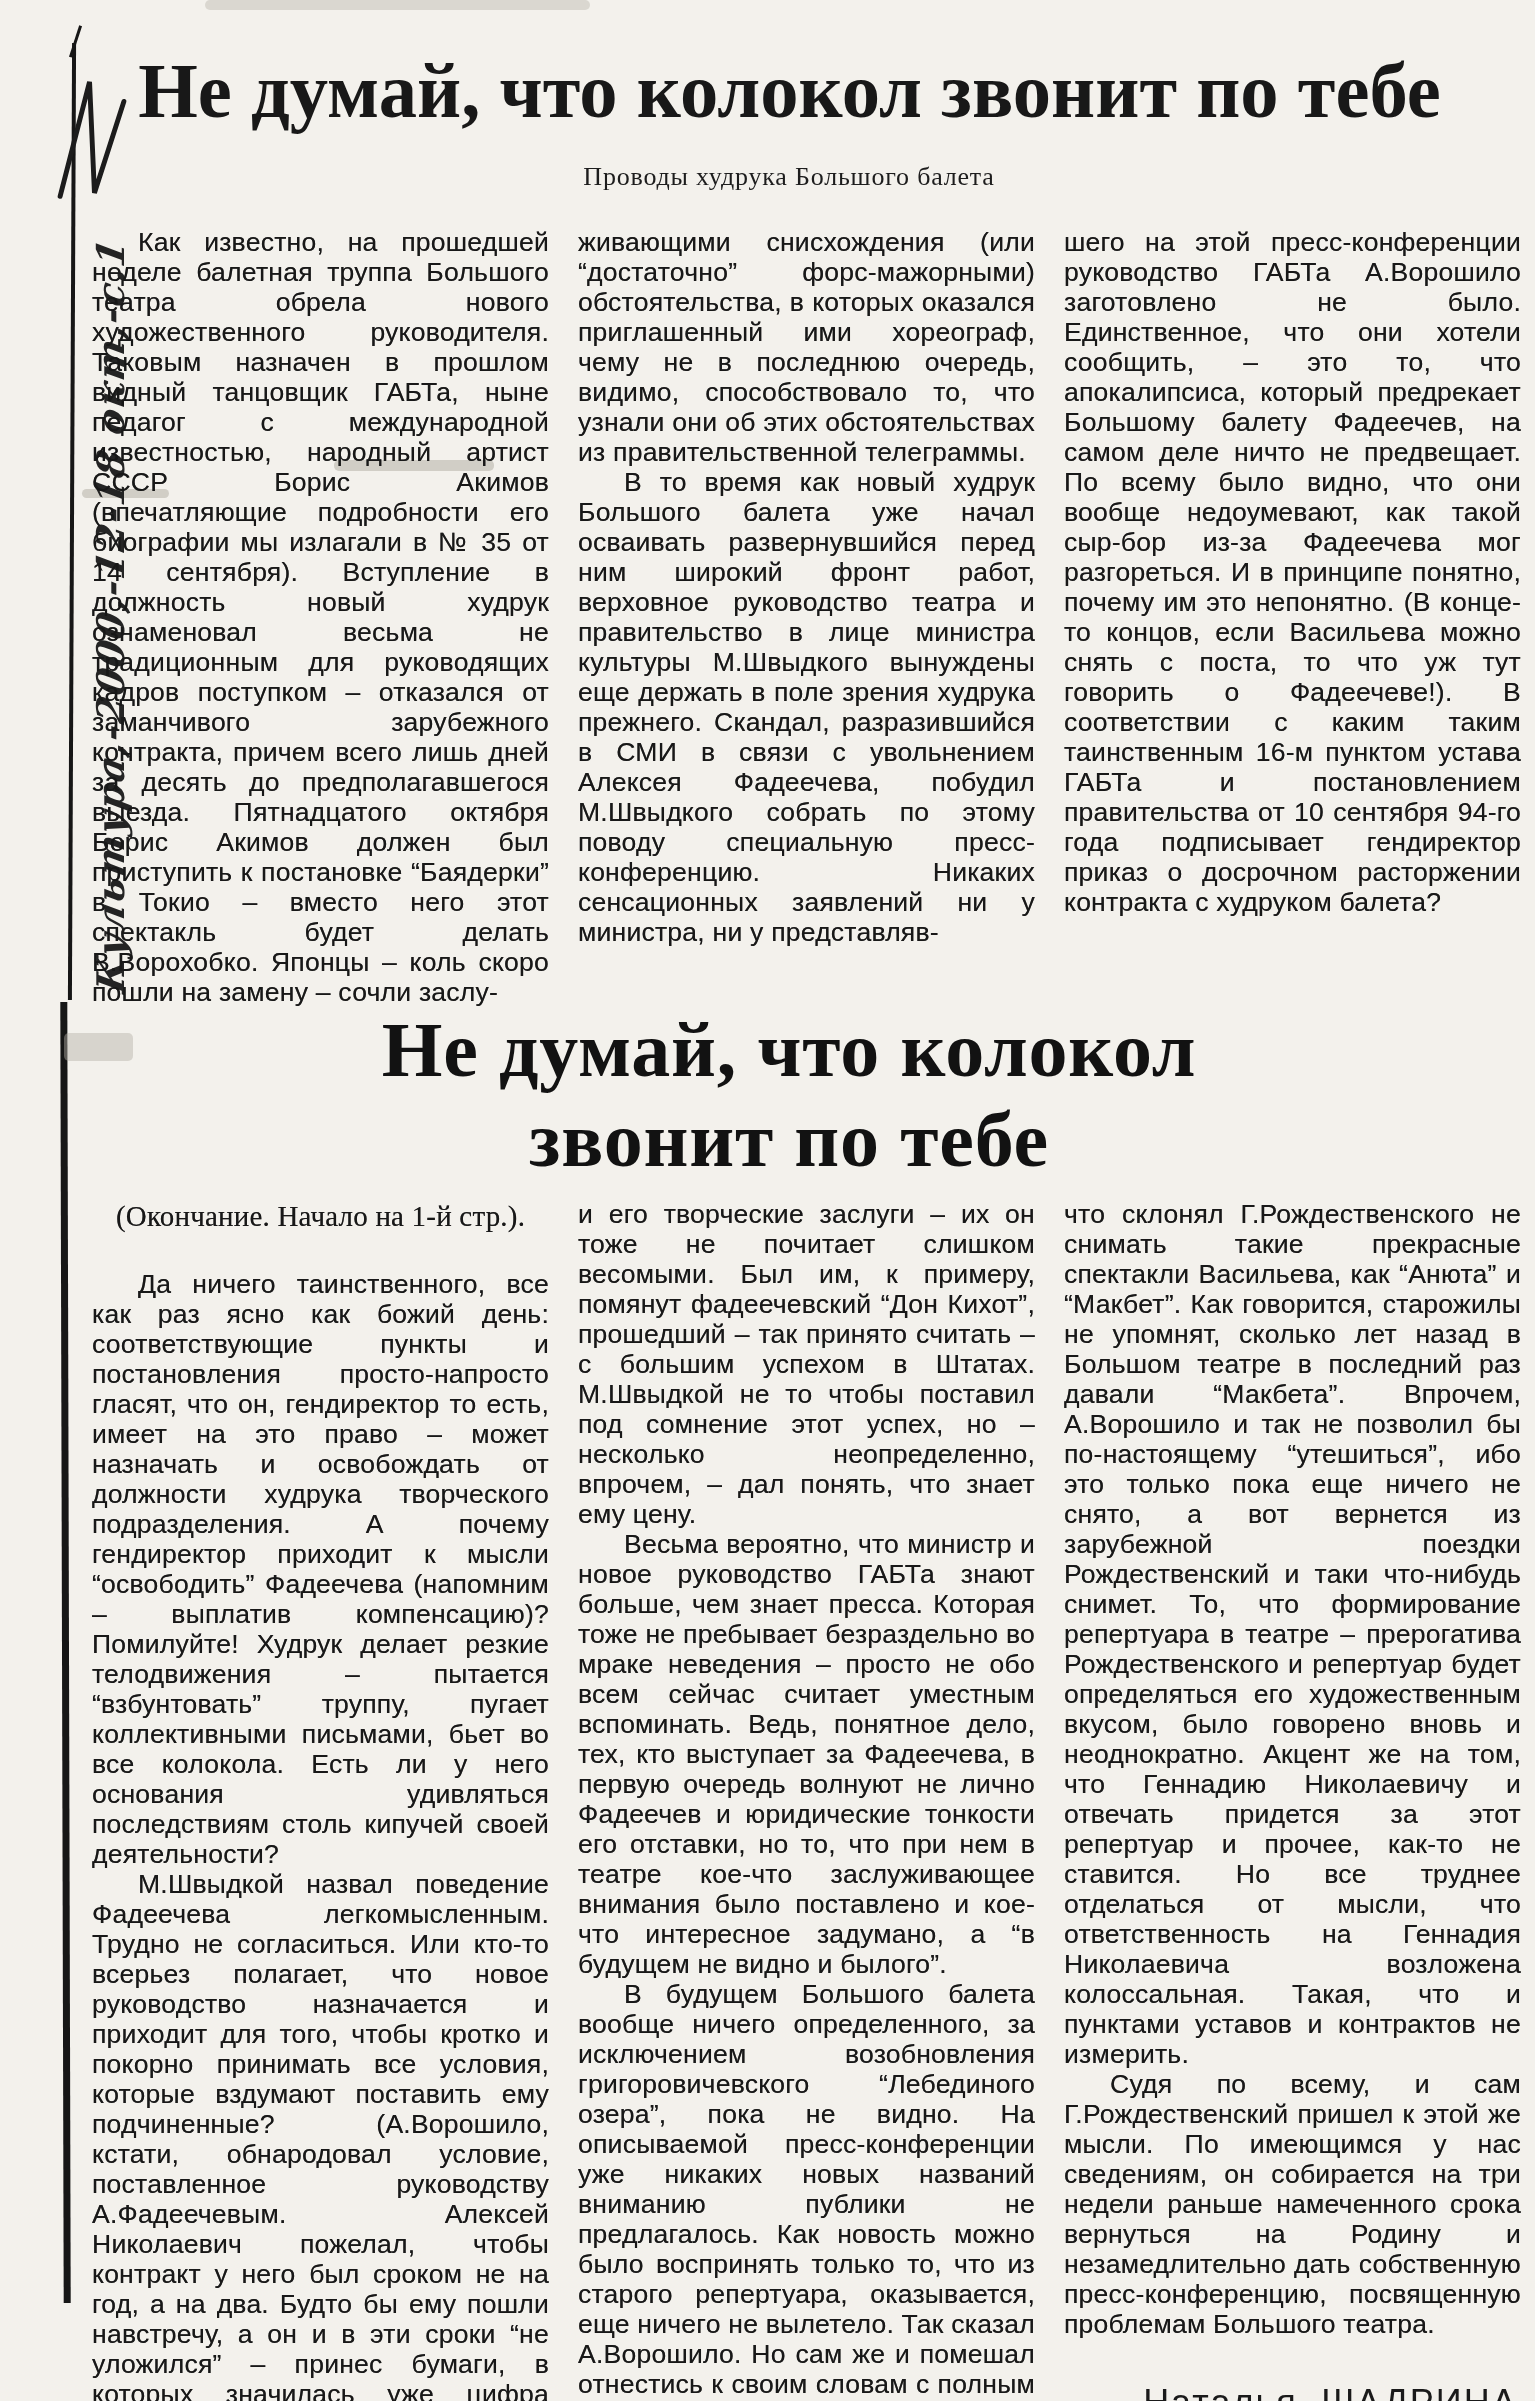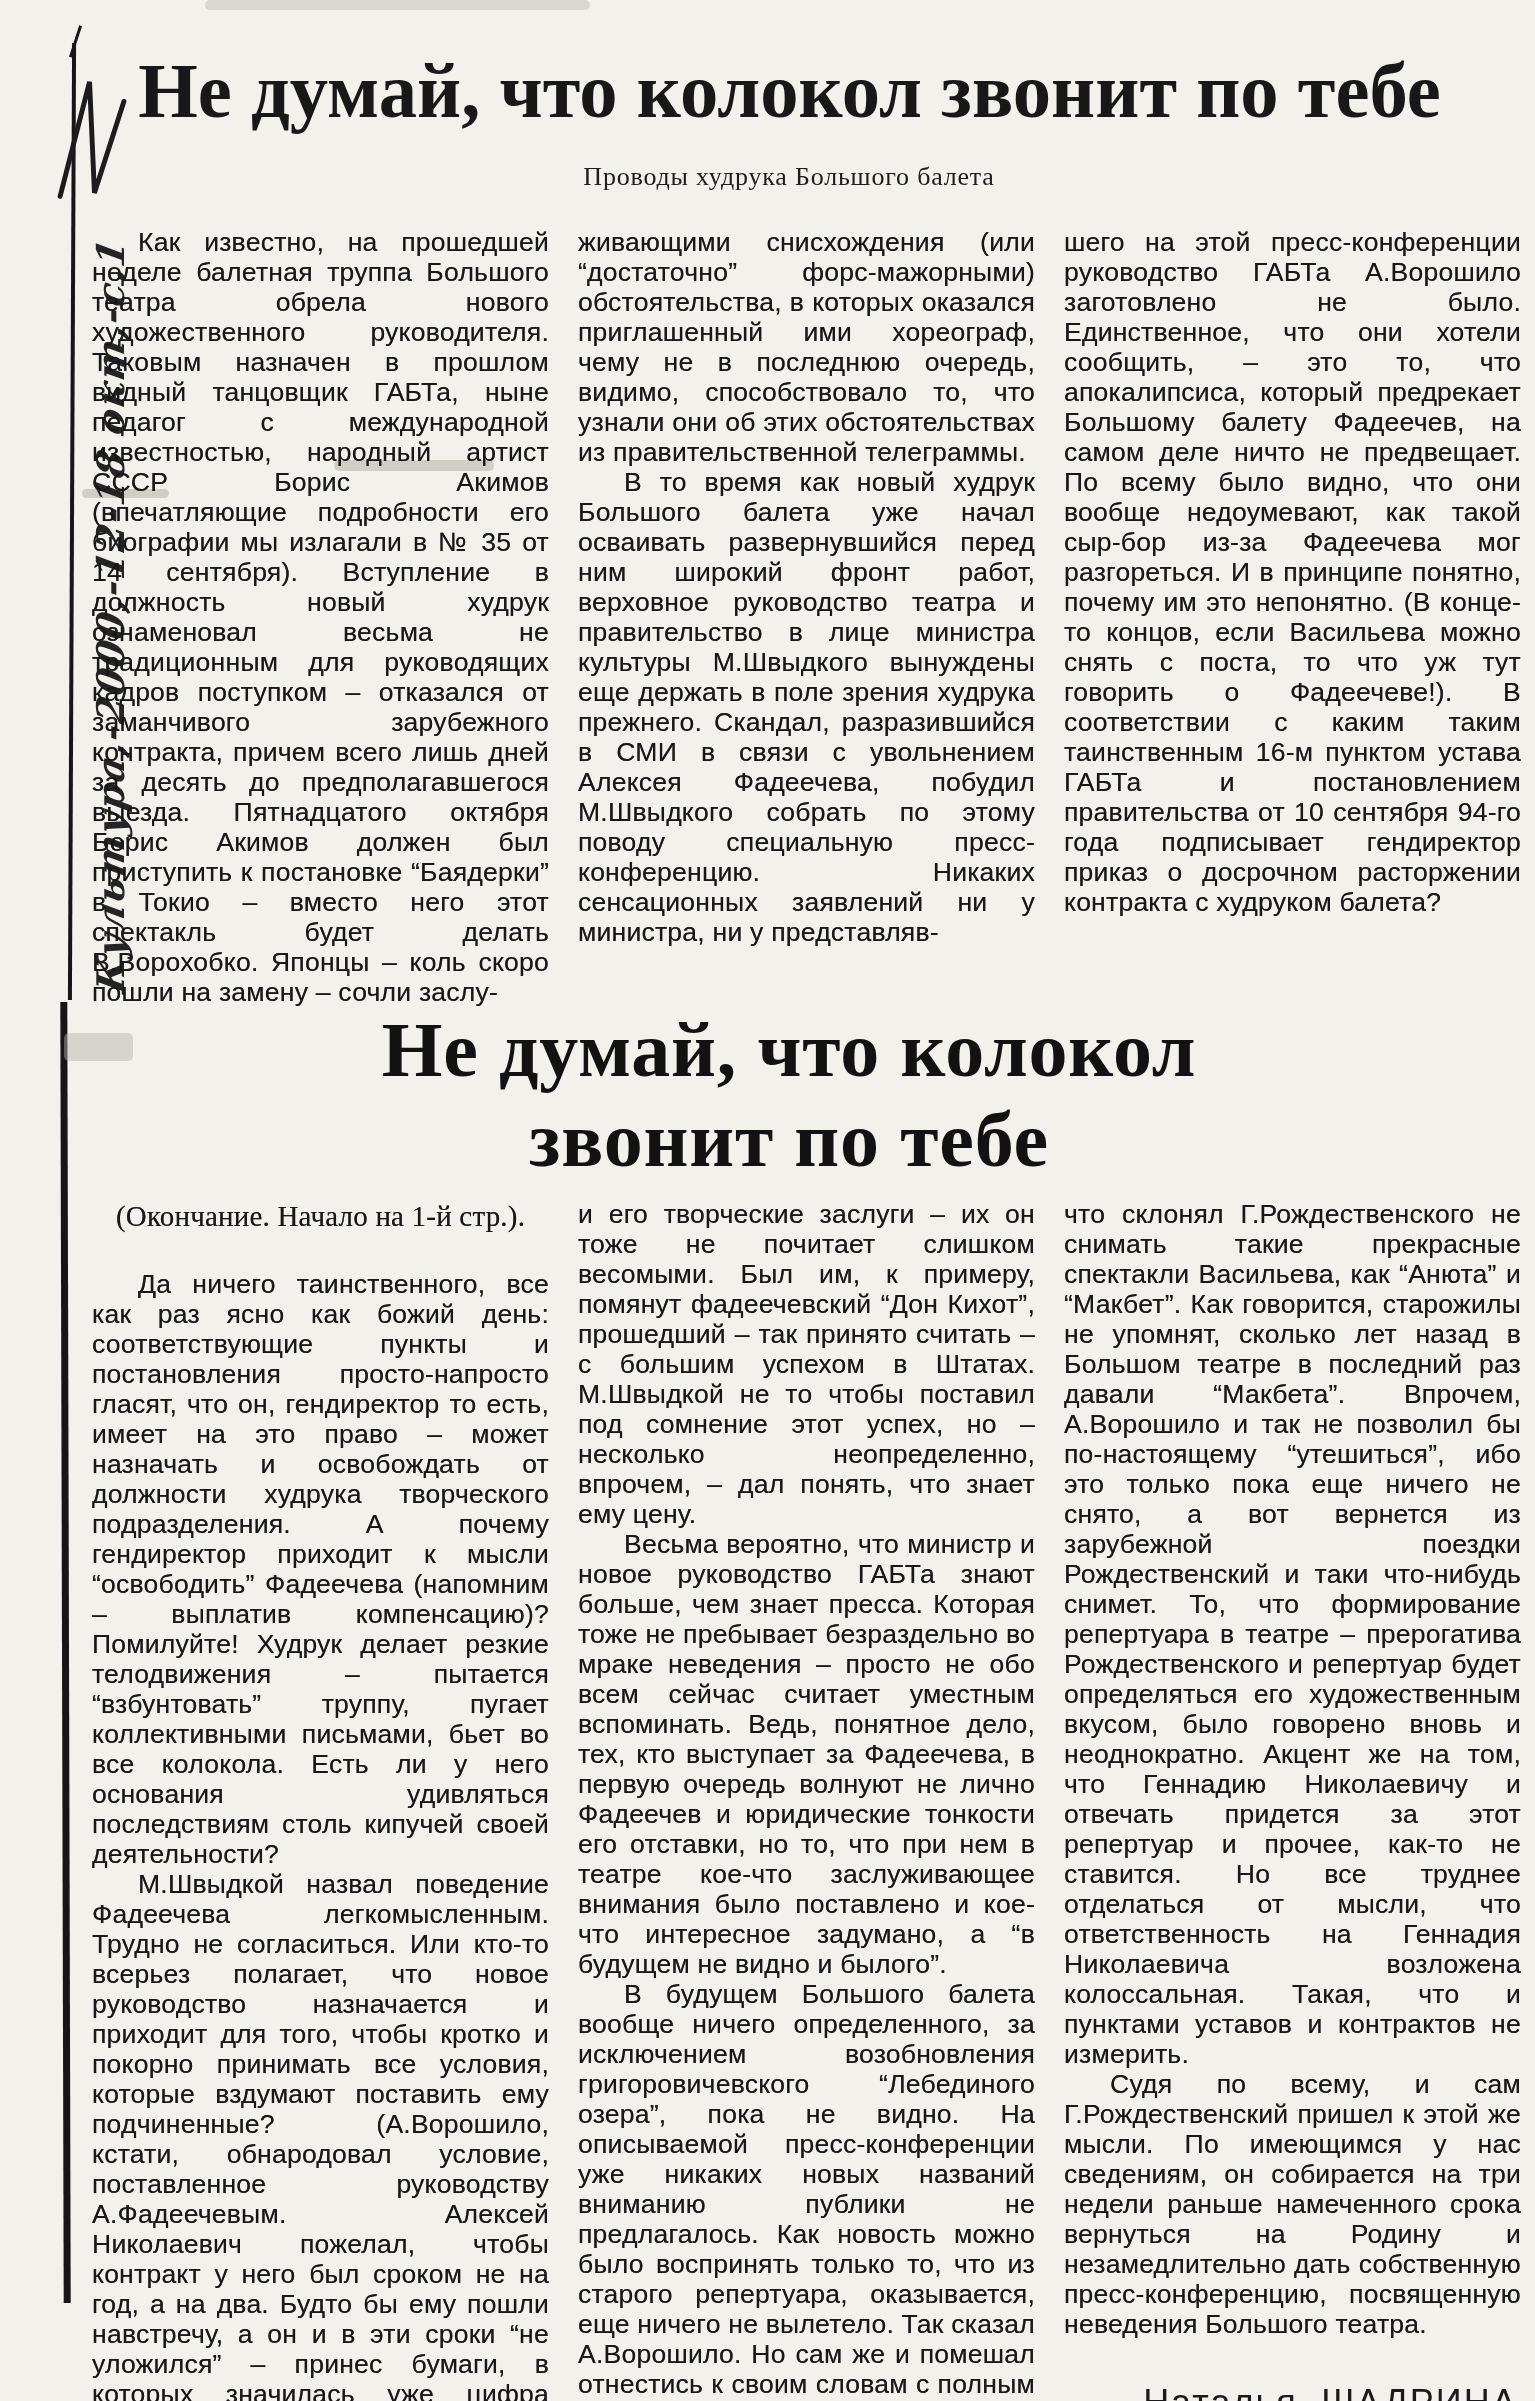--- a/index.html
+++ b/index.html
@@ -125,20 +125,20 @@
         <p class="ind">М.Швыдкой назвал поведение Фадеечева легкомысленным. Трудно не согласиться. Или кто-то всерьез полагает, что новое руководство назначается и приходит для того, чтобы кротко и покорно принимать все условия, которые вздумают поставить ему подчиненные? (А.Ворошило, кстати, обнародовал условие, поставленное руководству А.Фадеечевым. Алексей Николаевич пожелал, чтобы контракт у него был сроком не на год, а на два. Будто бы ему пошли навстречу, а он и в эти сроки “не уложился” – принес бумаги, в которых значилась уже цифра “три”...)</p>
 
       </div>
       <div class="col">
         <p>и его творческие заслуги – их он тоже не почитает слишком весомыми. Был им, к примеру, помянут фадеечевский “Дон Кихот”, прошедший – так принято считать – с большим успехом в Штатах. М.Швыдкой не то чтобы поставил под сомнение этот успех, но – несколько неопределенно, впрочем, – дал понять, что знает ему цену.</p>
         <p class="ind">Весьма вероятно, что министр и новое руководство ГАБТа знают больше, чем знает пресса. Которая тоже не пребывает безраздельно во мраке неведения – просто не обо всем сейчас считает уместным вспоминать. Ведь, понятное дело, тех, кто выступает за Фадеечева, в первую очередь волнуют не лично Фадеечев и юридические тонкости его отставки, но то, что при нем в театре кое-что заслуживающее внимания было поставлено и кое-что интересное задумано, а “в будущем не видно и былого”.</p>
         <p class="ind">В будущем Большого балета вообще ничего определенного, за исключением возобновления григоровичевского “Лебединого озера”, пока не видно. На описываемой пресс-конференции уже никаких новых названий вниманию публики не предлагалось. Как новость можно было воспринять только то, что из старого репертуара, оказывается, еще ничего не вылетело. Так сказал А.Ворошило. Но сам же и помешал отнестись к своим словам с полным доверием, сообщив,</p>
       </div>
       <div class="col">
         <p>что склонял Г.Рождественского не снимать такие прекрасные спектакли Васильева, как “Анюта” и “Макбет”. Как говорится, старожилы не упомнят, сколько лет назад в Большом театре в последний раз давали “Макбета”. Впрочем, А.Ворошило и так не позволил бы по-настоящему “утешиться”, ибо это только пока еще ничего не снято, а вот вернется из зарубежной поездки Рождественский и таки что-нибудь снимет. То, что формирование репертуара в театре – прерогатива Рождественского и репертуар будет определяться его художественным вкусом, было говорено вновь и неоднократно. Акцент же на том, что Геннадию Николаевичу и отвечать придется за этот репертуар и прочее, как-то не ставится. Но все труднее отделаться  от мысли, что ответственность на Геннадия Николаевича возложена колоссальная. Такая, что и пунктами уставов и контрактов не измерить.</p>
-        <p class="ind">Судя по всему, и сам Г.Рождественский пришел к этой же мысли. По имеющимся у нас сведениям, он собирается на три недели раньше намеченного срока вернуться на Родину и незамедлительно дать собственную пресс-конференцию, посвященную неведения Большого театра.</p>
+        <p class="ind">Судя по всему, и сам Г.Рождественский пришел к этой же мысли. По имеющимся у нас сведениям, он собирается на три недели раньше намеченного срока вернуться на Родину и незамедлительно дать собственную пресс-конференцию, посвященную проблемам Большого театра.</p>
         <div class="byline">Наталья ШАДРИНА</div>
       </div>
     </div>
   </section>
 
 </div>
 
 
 </body></html>

